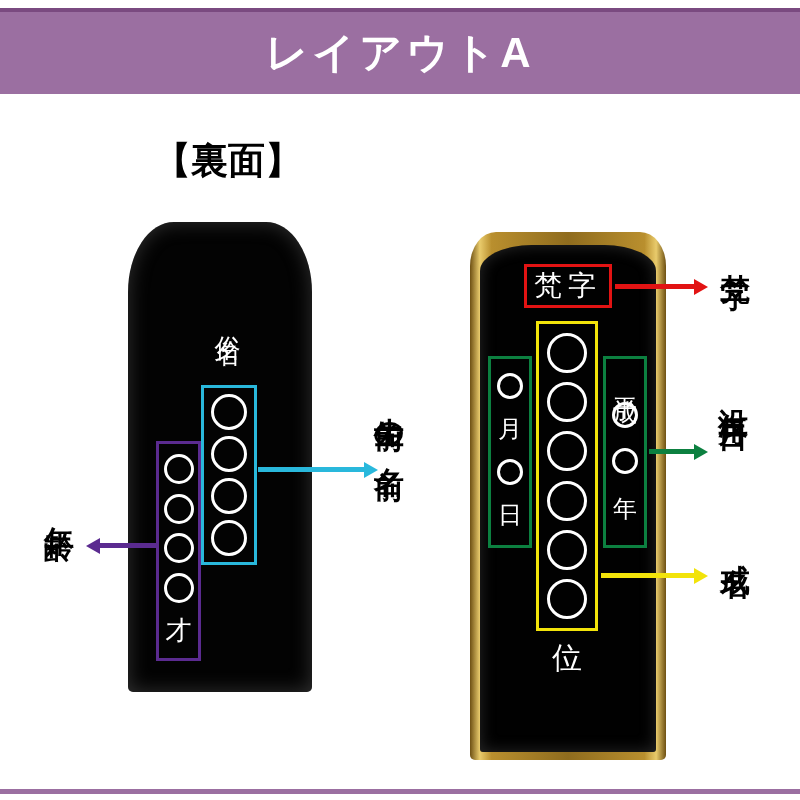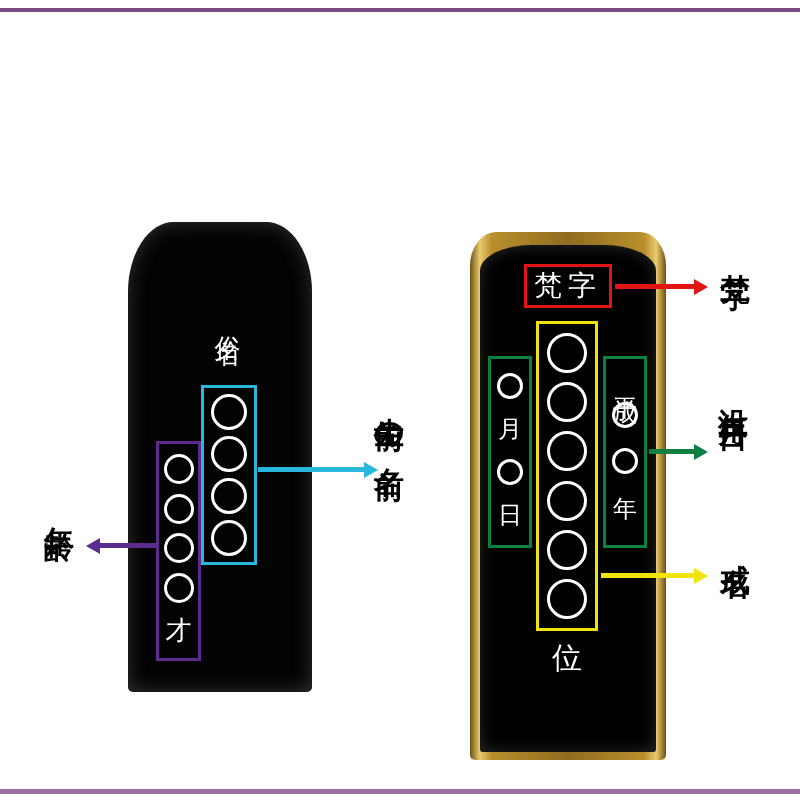--- a/index.html
+++ b/index.html
@@ -66,21 +66,25 @@
   .col-red    { color:var(--red); }
   .col-green  { color:var(--green); }
   .col-yellow { color:var(--yellow); }
 </style>
 </head>
 <body>
 
 <div class="page">
 
   <div class="top-line"></div>
+  <div class="banner">
+    <div class="banner-title">レイアウトA</div>
+  </div>
 
+  <div class="section-header header-back">【裏面】</div>
 
   <div class="tablet-back">
     <div class="zokumyo ttext vtext">俗名</div>
 
     <div class="obox box-cyan" style="left:73px; top:163px; width:56px; height:180px;">
       <div class="circle c36"></div>
       <div class="circle c36"></div>
       <div class="circle c36"></div>
       <div class="circle c36"></div>
     </div>

